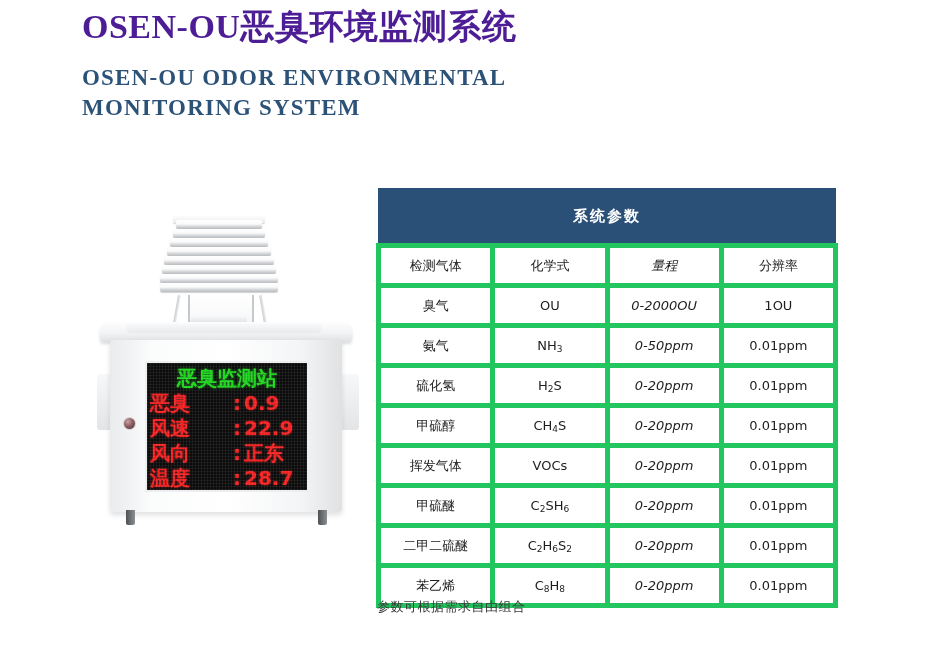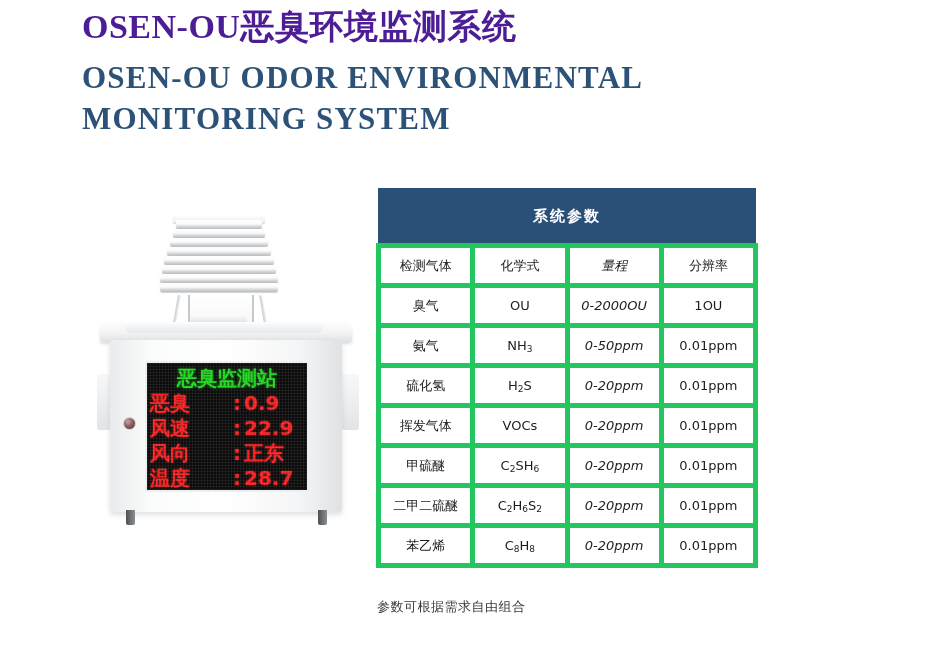--- a/index.html
+++ b/index.html
@@ -26,26 +26,26 @@
     font-family: "Liberation Serif", "DejaVu Serif", serif;
     font-size: 34px;
     font-weight: bold;
     color: #4c1d95;
     letter-spacing: 0.5px;
     line-height: 1.25;
     white-space: nowrap;
   }
   #sub-title {
     font-family: "Liberation Serif", "DejaVu Serif", serif;
-    font-size: 31px;
+    font-size: 23px;
     font-weight: bold;
     color: #2c5278;
     letter-spacing: 1.2px;
     line-height: 1.33;
-    margin-top: 8px;
+    margin-top: 14px;
     max-width: 560px;
   }
 
   
   #device {
     position: absolute;
     left: 96px;
     top: 218px;
     width: 270px;
     height: 320px;
@@ -230,21 +230,21 @@
 
   
   #param-table-wrap {
     position: absolute;
     left: 376px;
     top: 188px;
     width: 462px;
   }
   table.param-table {
     border-collapse: collapse;
-    width: 382px;
+    width: 462px;
     table-layout: fixed;
   }
   table.param-table th.tbl-title {
     background: #2a5078;
     color: #ffffff;
     font-family: "DejaVu Sans", sans-serif;
     font-size: 15px;
     font-weight: bold;
     letter-spacing: 2px;
     height: 52px;
@@ -377,20 +377,26 @@
           <td class="c3">0-50ppm</td>
           <td class="c4">0.01ppm</td>
         </tr>
         <tr>
           <td class="c1">硫化氢</td>
           <td class="c2 formula">H<sub>2</sub>S</td>
           <td class="c3">0-20ppm</td>
           <td class="c4">0.01ppm</td>
         </tr>
         <tr>
+          <td class="c1">甲硫醇</td>
+          <td class="c2 formula">CH<sub>4</sub>S</td>
+          <td class="c3">0-20ppm</td>
+          <td class="c4">0.01ppm</td>
+        </tr>
+        <tr>
           <td class="c1">挥发气体</td>
           <td class="c2 formula">VOCs</td>
           <td class="c3">0-20ppm</td>
           <td class="c4">0.01ppm</td>
         </tr>
         <tr>
           <td class="c1">甲硫醚</td>
           <td class="c2 formula">C<sub>2</sub>SH<sub>6</sub></td>
           <td class="c3">0-20ppm</td>
           <td class="c4">0.01ppm</td>

